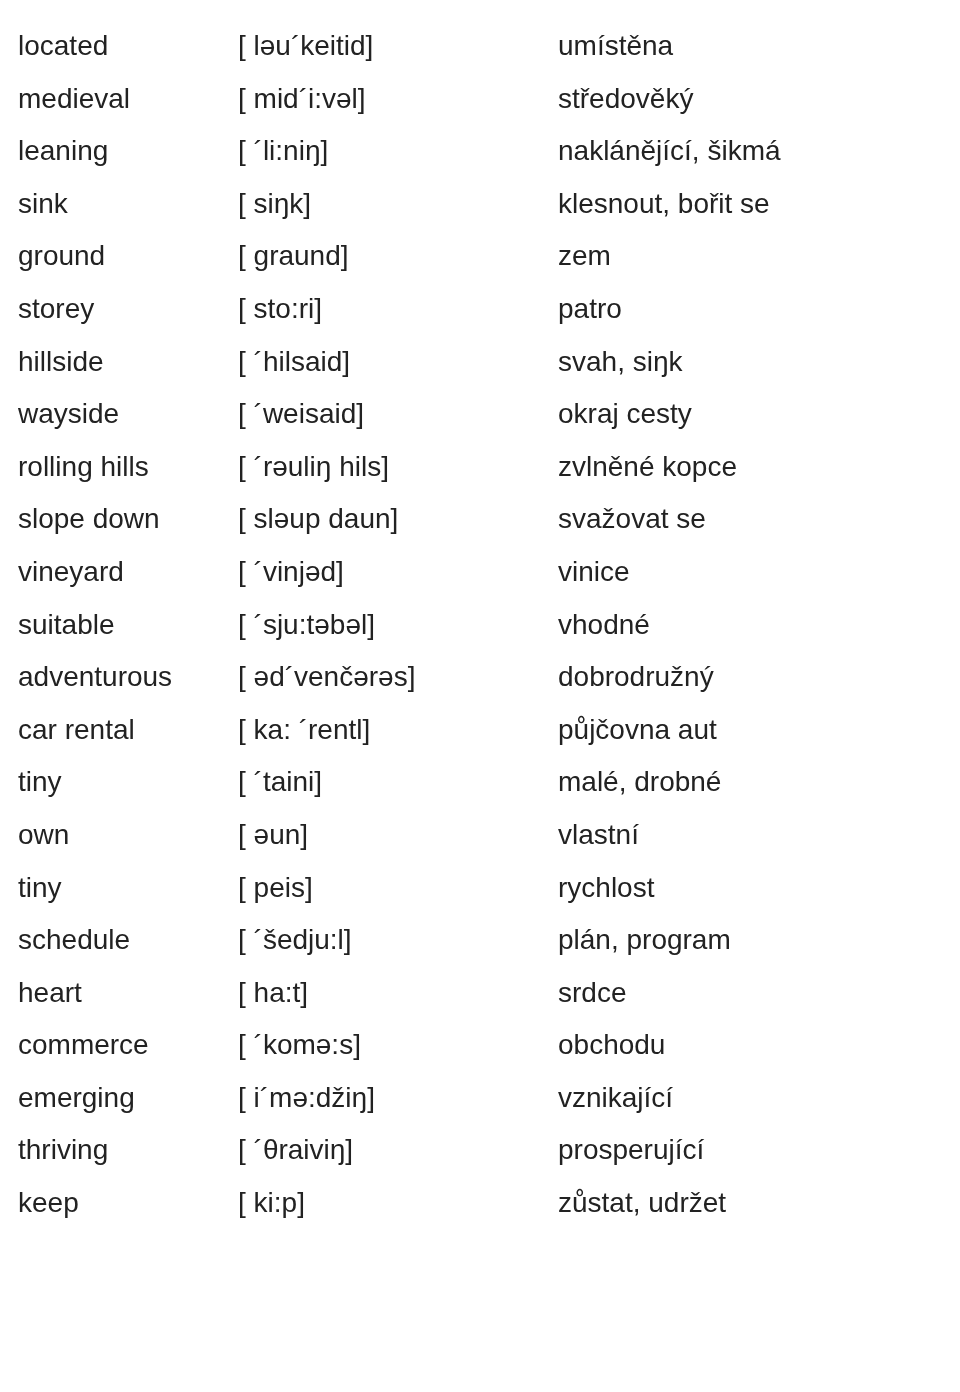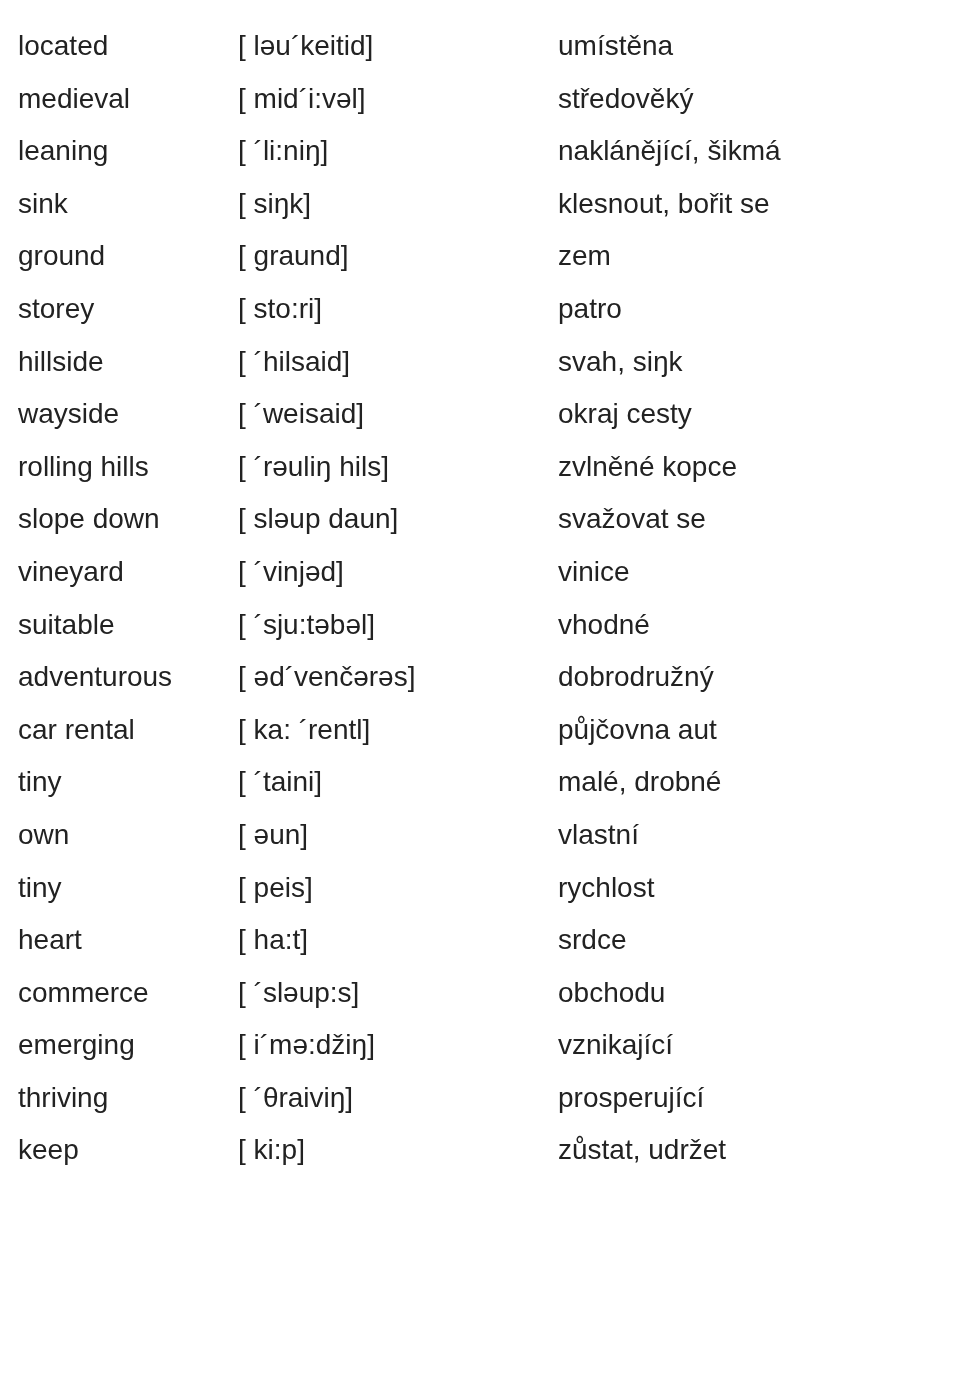--- a/index.html
+++ b/index.html
@@ -121,27 +121,32 @@
     <td class="col-word">own</td>
     <td class="col-phonetic">[ əun]</td>
     <td class="col-translation">vlastní</td>
   </tr>
       <tr>
     <td class="col-word">tiny</td>
     <td class="col-phonetic">[ peis]</td>
     <td class="col-translation">rychlost</td>
   </tr>
       <tr>
+    <td class="col-word">schedule</td>
+    <td class="col-phonetic">[ ´šedju:l]</td>
+    <td class="col-translation">plán, program</td>
+  </tr>
+      <tr>
     <td class="col-word">heart</td>
     <td class="col-phonetic">[ ha:t]</td>
     <td class="col-translation">srdce</td>
   </tr>
       <tr>
     <td class="col-word">commerce</td>
-    <td class="col-phonetic">[ ´sləup:s]</td>
+    <td class="col-phonetic">[ ´komə:s]</td>
     <td class="col-translation">obchodu</td>
   </tr>
       <tr>
     <td class="col-word">emerging</td>
     <td class="col-phonetic">[ i´mə:džiŋ]</td>
     <td class="col-translation">vznikající</td>
   </tr>
       <tr>
     <td class="col-word">thriving</td>
     <td class="col-phonetic">[ ´θraiviŋ]</td>

